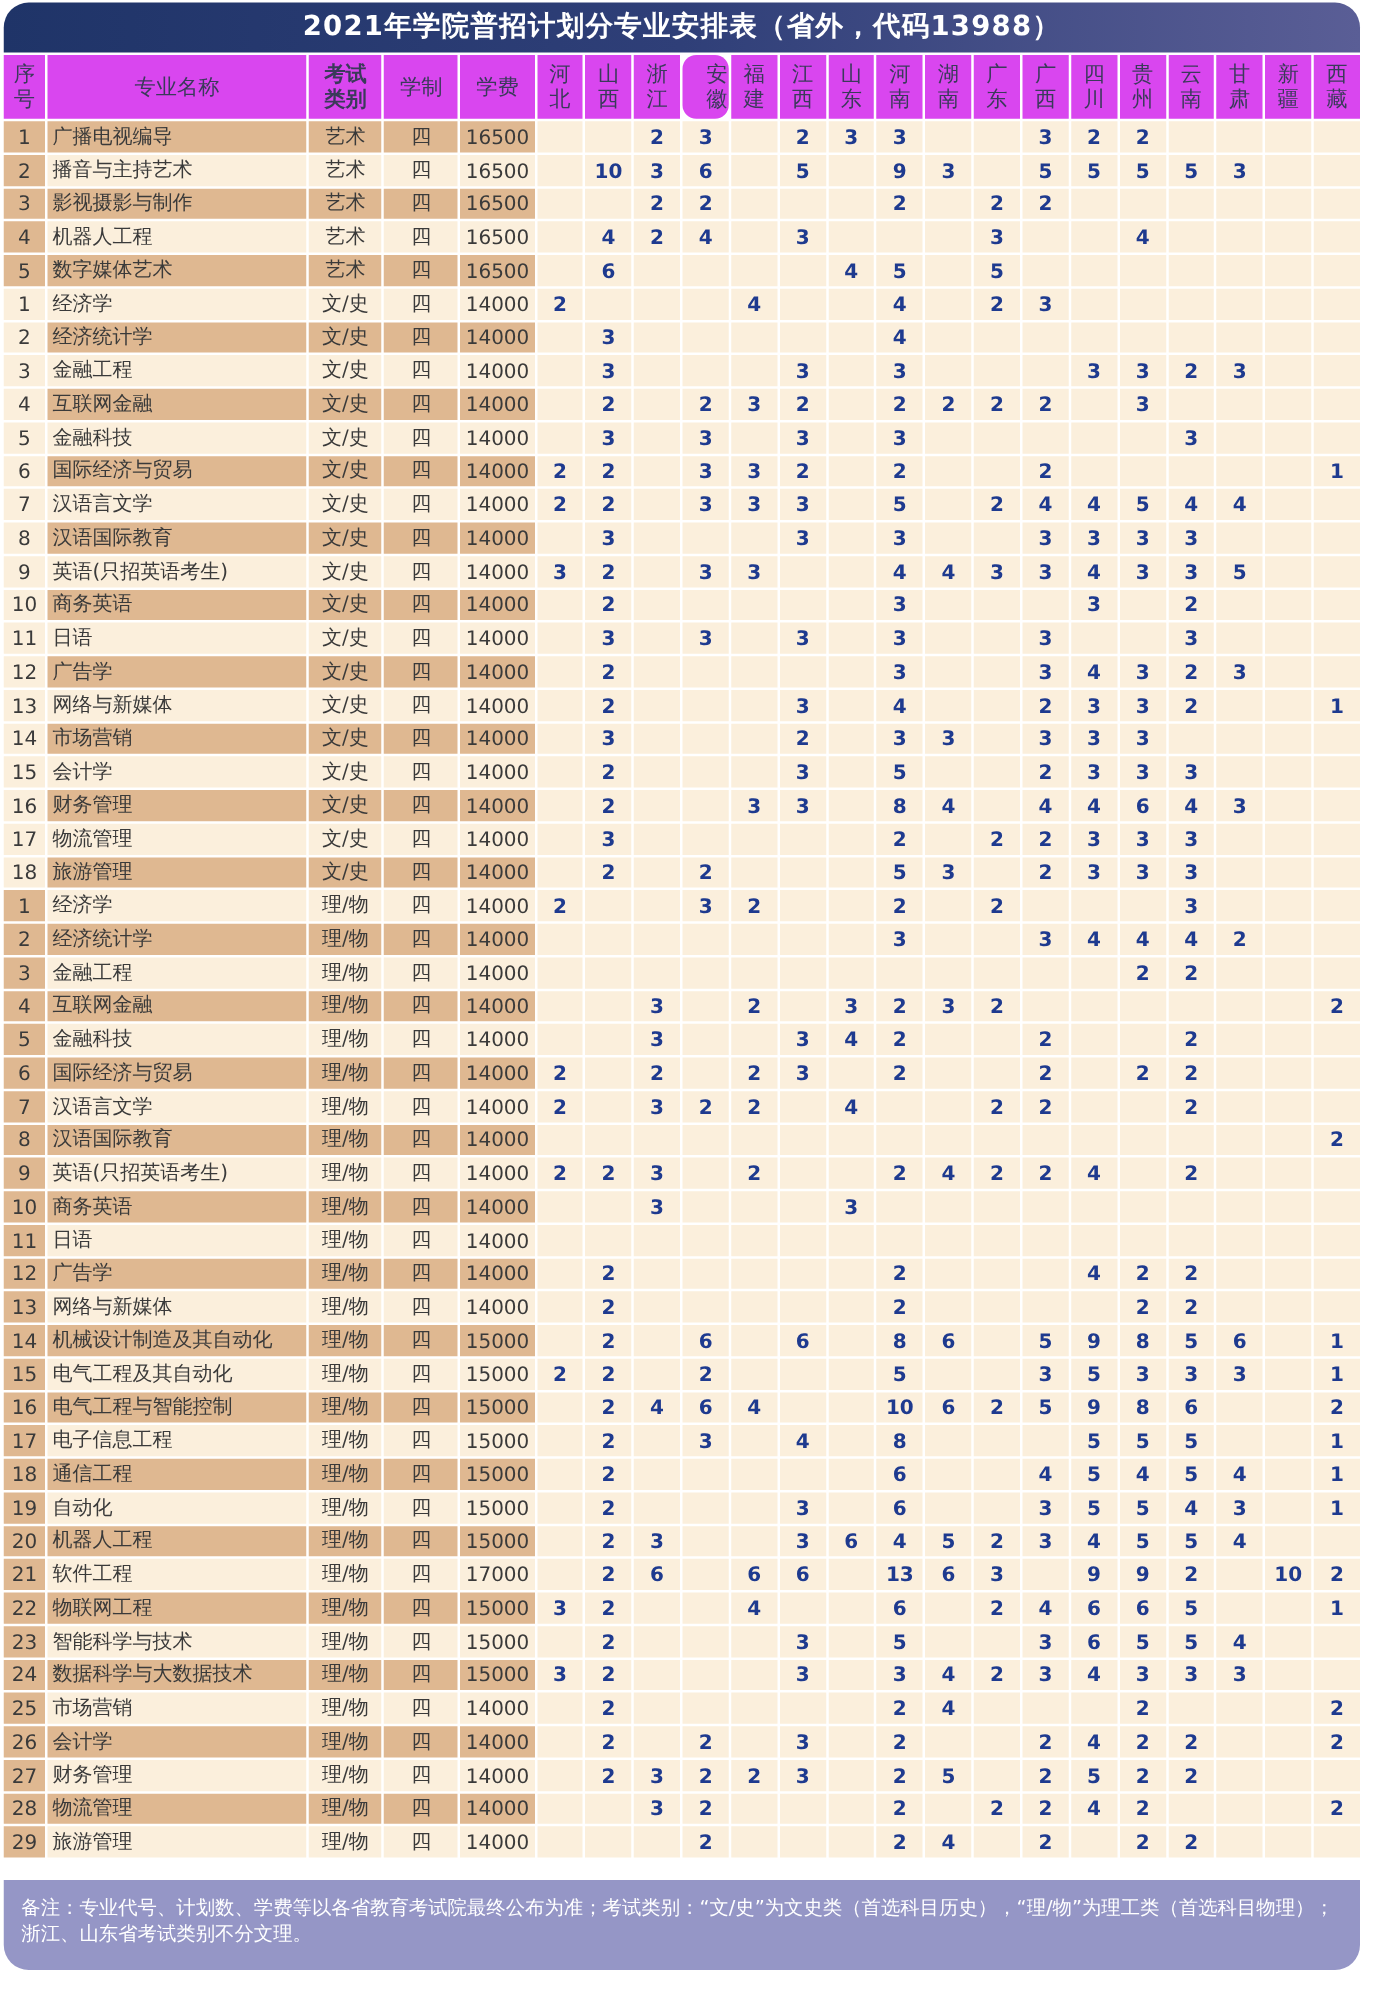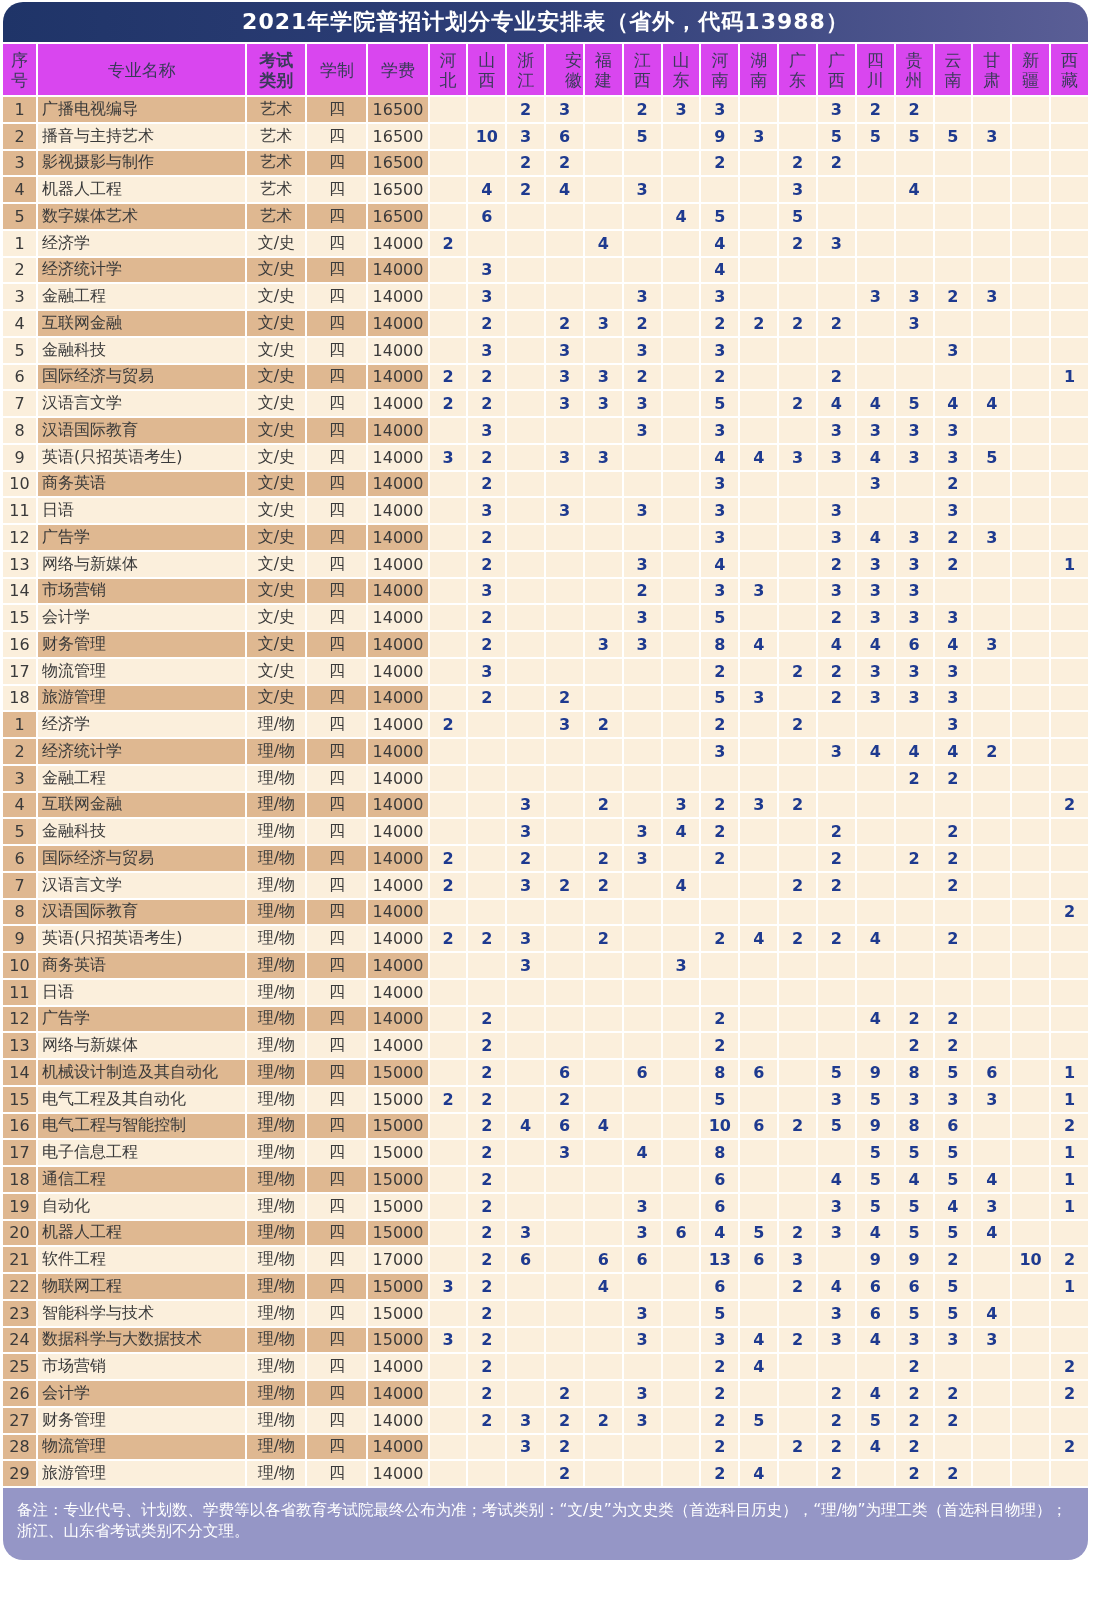--- a/index.html
+++ b/index.html
@@ -11,21 +11,21 @@
     color: #ffffff; font-size: 22px; font-weight: bold; text-align: center; line-height: 40px; letter-spacing: 1px;
   }
   table { border-collapse: separate; border-spacing: 2px; width: 1089px; margin-left: -2px; table-layout: fixed; }
   th { background: #d946ef; color: #3a3a5a; font-weight: normal; font-size: 17px; line-height: 20px; padding: 0; height: 51px; text-align: center; }
   td { height: 24.76px; padding: 0; font-size: 16px; color: #3a3a3a; text-align: center; white-space: nowrap; overflow: hidden; }
   td.num { background: #fbefdc; color: #1e3a8f; font-weight: bold; font-size: 16px; }
   td.name { text-align: left; padding-left: 4px; }
   .tan { background: #dfb891; }
   .light { background: #fbefdc; }
   .footer {
-    margin-top: 0px; height: 72px; border-radius: 0 0 0 20px;
+    margin-top: 16px; height: 72px; border-radius: 0 0 0 20px;
     background: #9596c6; color: #ffffff; font-size: 15.5px; line-height: 21px;
     padding: 12px 14px 0 14px; box-sizing: border-box;
     border-bottom-right-radius: 20px;
   }
 </style>
 </head>
 <body>
 
 <div class="wrap">
   <div class="title-bar">2021年学院普招计划分专业安排表（省外，代码13988）</div>
@@ -41,21 +41,21 @@
     <thead>
       <tr id="header-row">
         <th style="padding:0 6px;">序号</th>
         <th>专业名称</th>
         <th style="padding:0 10px;font-weight:bold;">考试类别</th>
         <th>学制</th>
         <th>学费</th>
       <th style="padding: 0px 9px; margin-top: 28px;">河北</th>
           <th style="padding: 0px 9px;">山西</th>
           <th style="padding: 0px 9px;">浙江</th>
-          <th style="padding: 0px 19px;">安徽</th>
+          <th style="padding: 0px 19px; border-radius: 11px;">安徽</th>
           <th style="padding: 0px 9px;">福建</th>
           <th style="padding: 0px 8px; margin-top: 16px;">江西</th>
           <th style="padding: 0px 9px;">山东</th>
           <th style="padding: 0px 9px;">河南</th>
           <th style="padding: 0px 9px;">湖南</th>
           <th style="padding: 0px 9px;">广东</th>
           <th style="padding: 0px 9px;">广西</th>
           <th style="padding: 0px 9px;">四川</th>
           <th style="padding: 0px 9px;">贵州</th>
           <th style="padding: 0px 9px;">云南</th>

